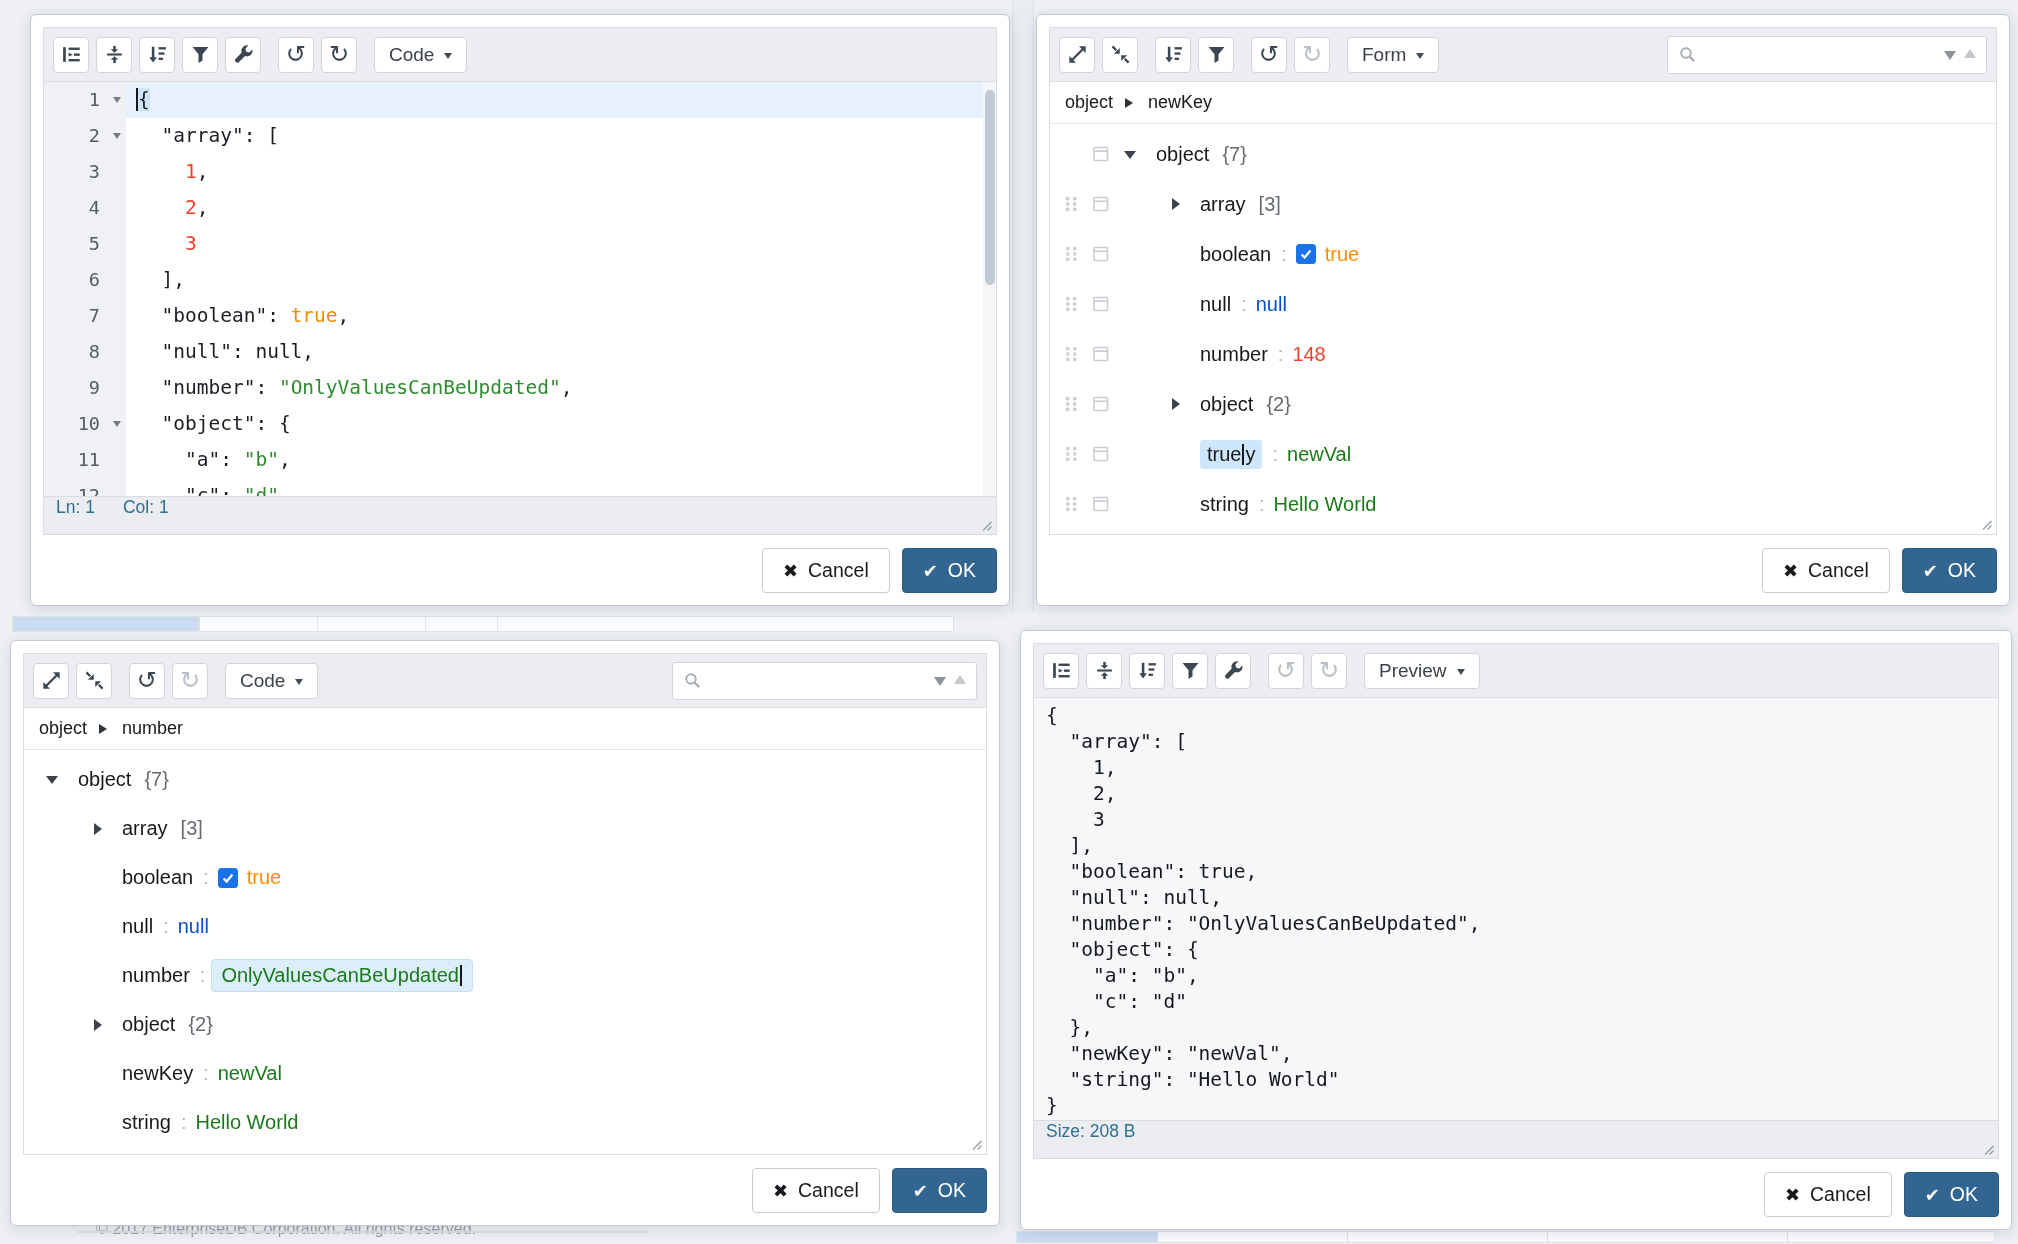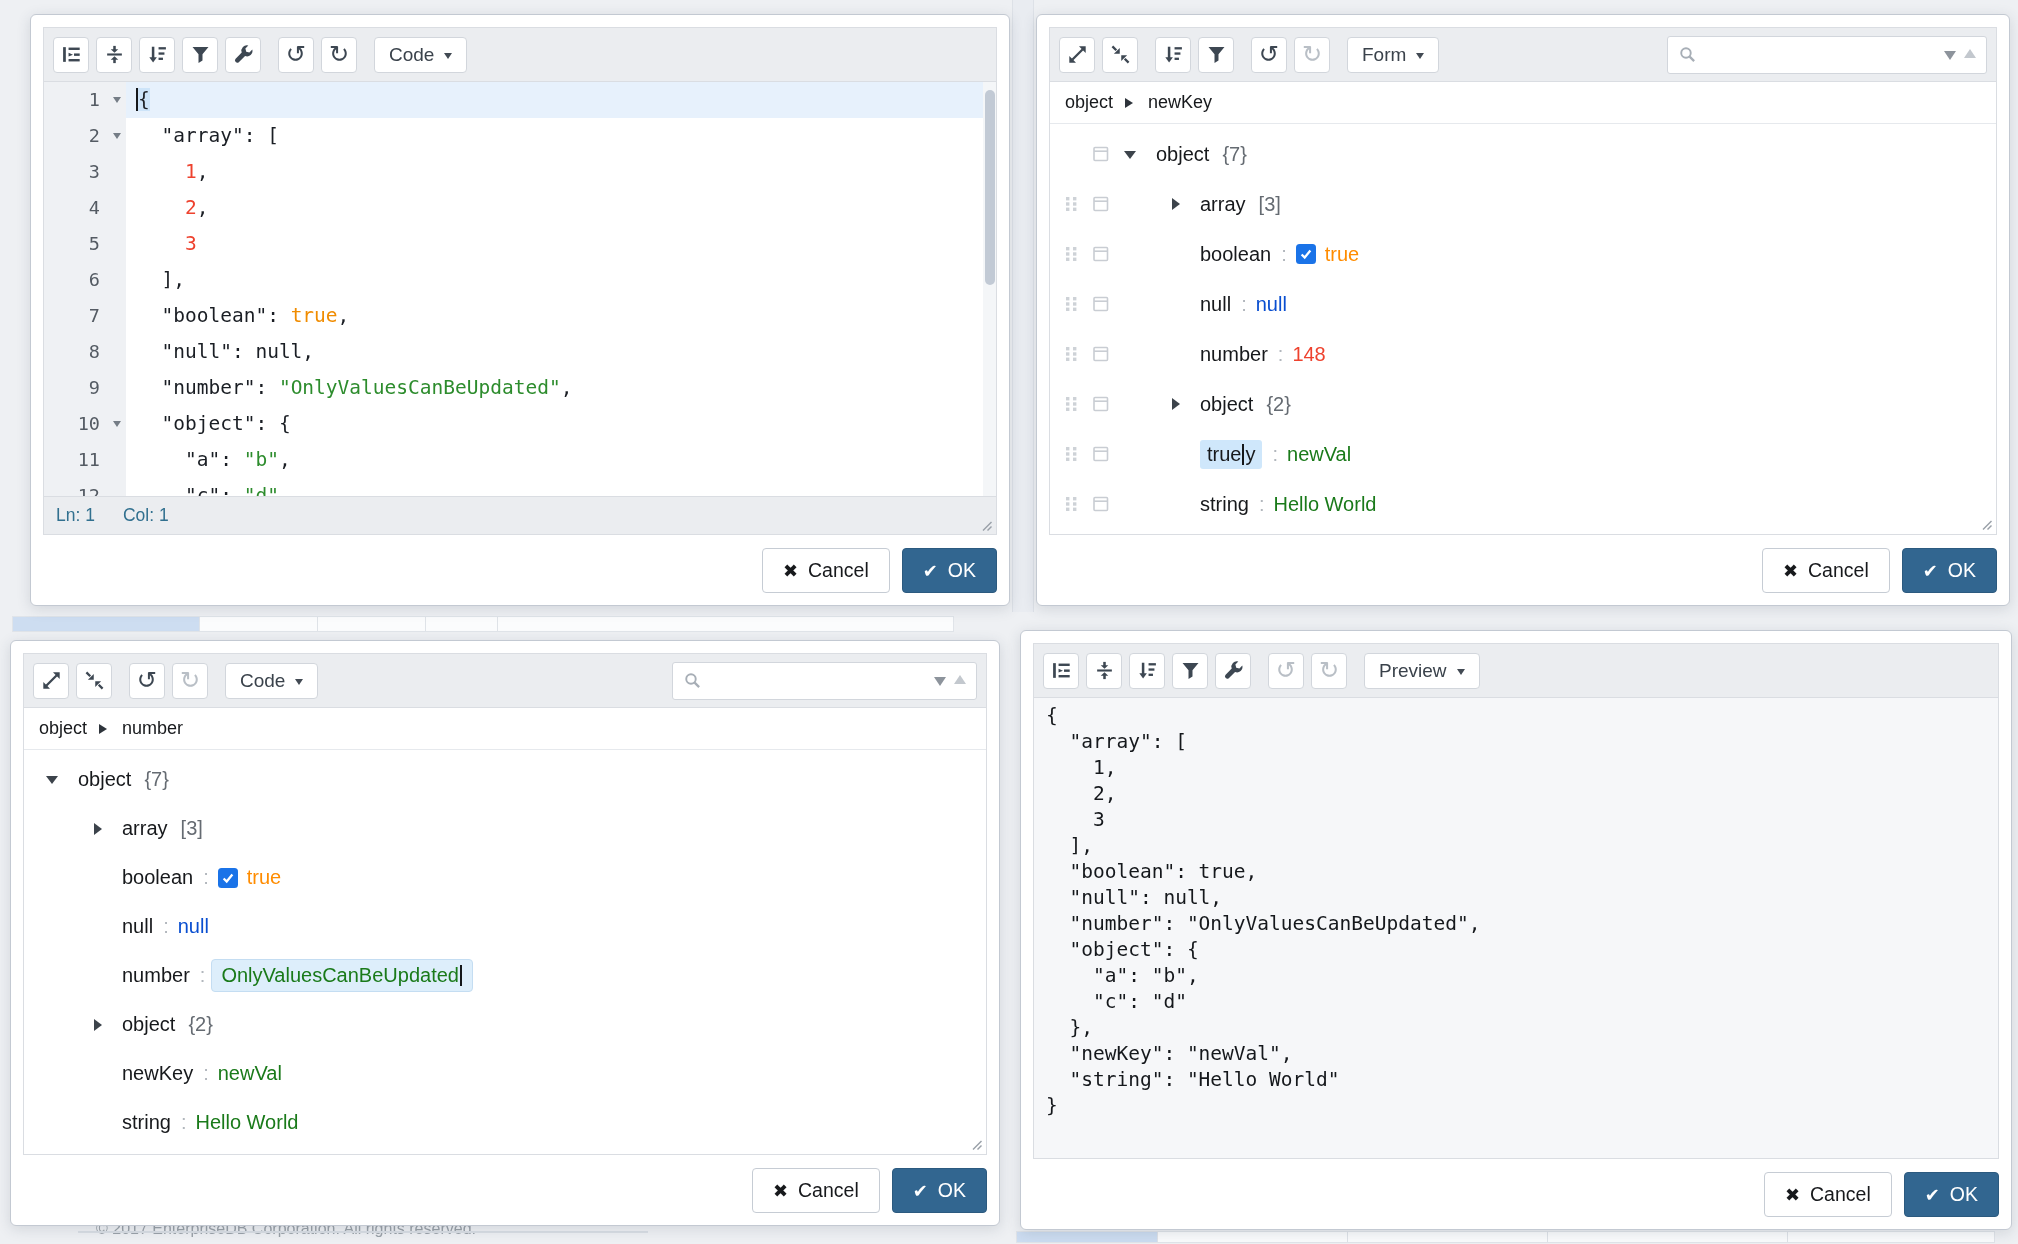--- a/index.html
+++ b/index.html
@@ -85,21 +85,21 @@
   .tok-s{color:#2d8c2d}.tok-n{color:#ee422e}.tok-b{color:#f08c00}
   .tok.cursor{background:#cde4f9;box-shadow:-2px 0 0 #15181c}
   .code-scrollbar{position:absolute;right:0;top:0;width:13px;height:100%;background:#f4f6f8}
   .code-thumb{position:absolute;right:1.5px;top:8px;width:10px;height:195px;background:#c2cad5;border-radius:5px}
 
   
   .preview{flex:1;background:#f6f7f9;padding:5px 12px;font-family:"DejaVu Sans Mono",monospace;
            font-size:19.5px;line-height:26px;color:#15181c;white-space:pre;overflow:hidden;min-height:0}
 
   
-  .statusbar{flex:0 0 38px;background:#ebedf0;border-top:1px solid #dadde2;display:flex;align-items:center;
+  .statusbar{flex:0 0 38px;background:#ebedf0;border-top:1px solid #dadde2;display:flex;
              gap:28px;padding:0 12px;font-size:17.5px;color:#31708f;position:relative}
   .statusbar .resize{position:absolute;right:3px;bottom:2px}
 
   
   .dfooter{flex:0 0 58px;display:flex;justify-content:flex-end;align-items:flex-end;gap:12px;padding-top:12px}
   .btn{height:45px;border-radius:4px;font-size:19.5px;display:flex;align-items:center;gap:10px;
        padding:0 20px;font-family:"Liberation Sans",sans-serif;cursor:pointer}
   .btn .ic{font-family:"DejaVu Sans",sans-serif;font-size:18px}
   .btn.cancel{background:#fff;border:1px solid #c6ccd4;color:#17191c}
   .btn.ok{background:#326690;border:1px solid #2c5a7f;color:#fff}
@@ -701,20 +701,29 @@
   "boolean": true,
   "null": null,
   "number": "OnlyValuesCanBeUpdated",
   "object": {
     "a": "b",
     "c": "d"
   },
   "newKey": "newVal",
   "string": "Hello World"
 }</div>
+      <div class="statusbar">
+        <span>Size: 208 B</span>
+        <svg class="resize" width="14" height="14" viewBox="0 0 14 14">
+            <g stroke="#99a0a8" stroke-width="1.5" fill="none">
+              <path d="M12.5 4 4 12.5"></path>
+              <path d="M12.5 8.5 8.5 12.5"></path>
+            </g>
+          </svg>
+      </div>
     </div>
     <div class="dfooter">
       <button class="btn cancel">
           <span class="ic">✖</span>
           <span>Cancel</span>
         </button>
       <button class="btn ok">
           <span class="ic">✔</span>
           <span>OK</span>
         </button>

